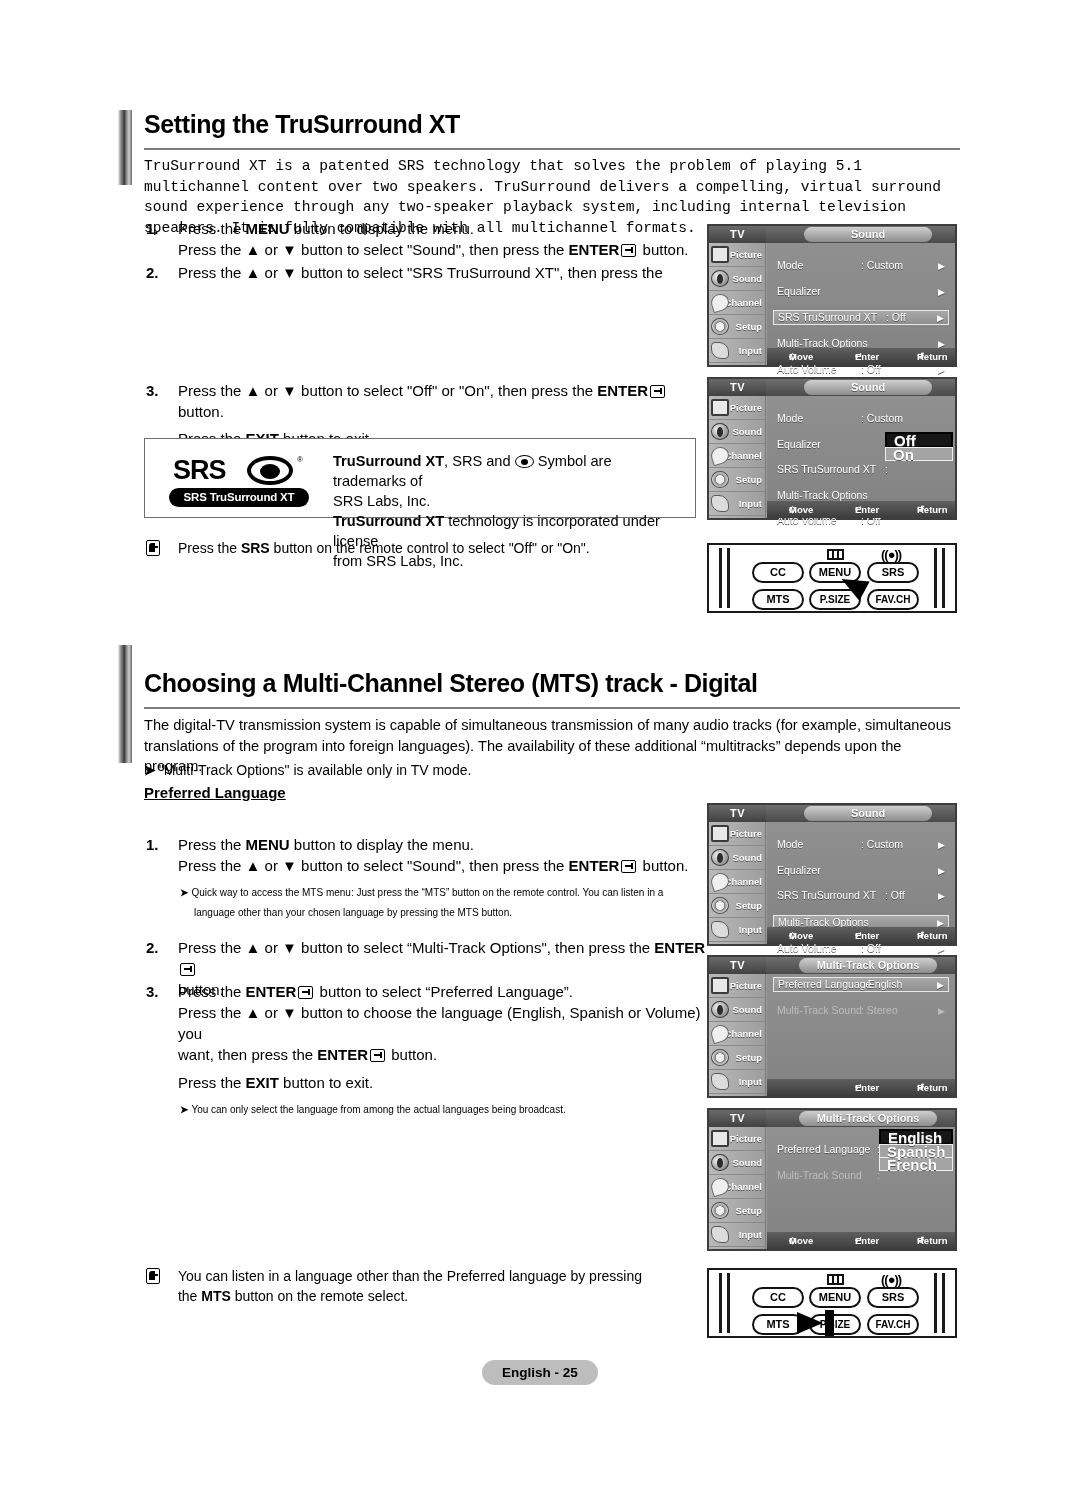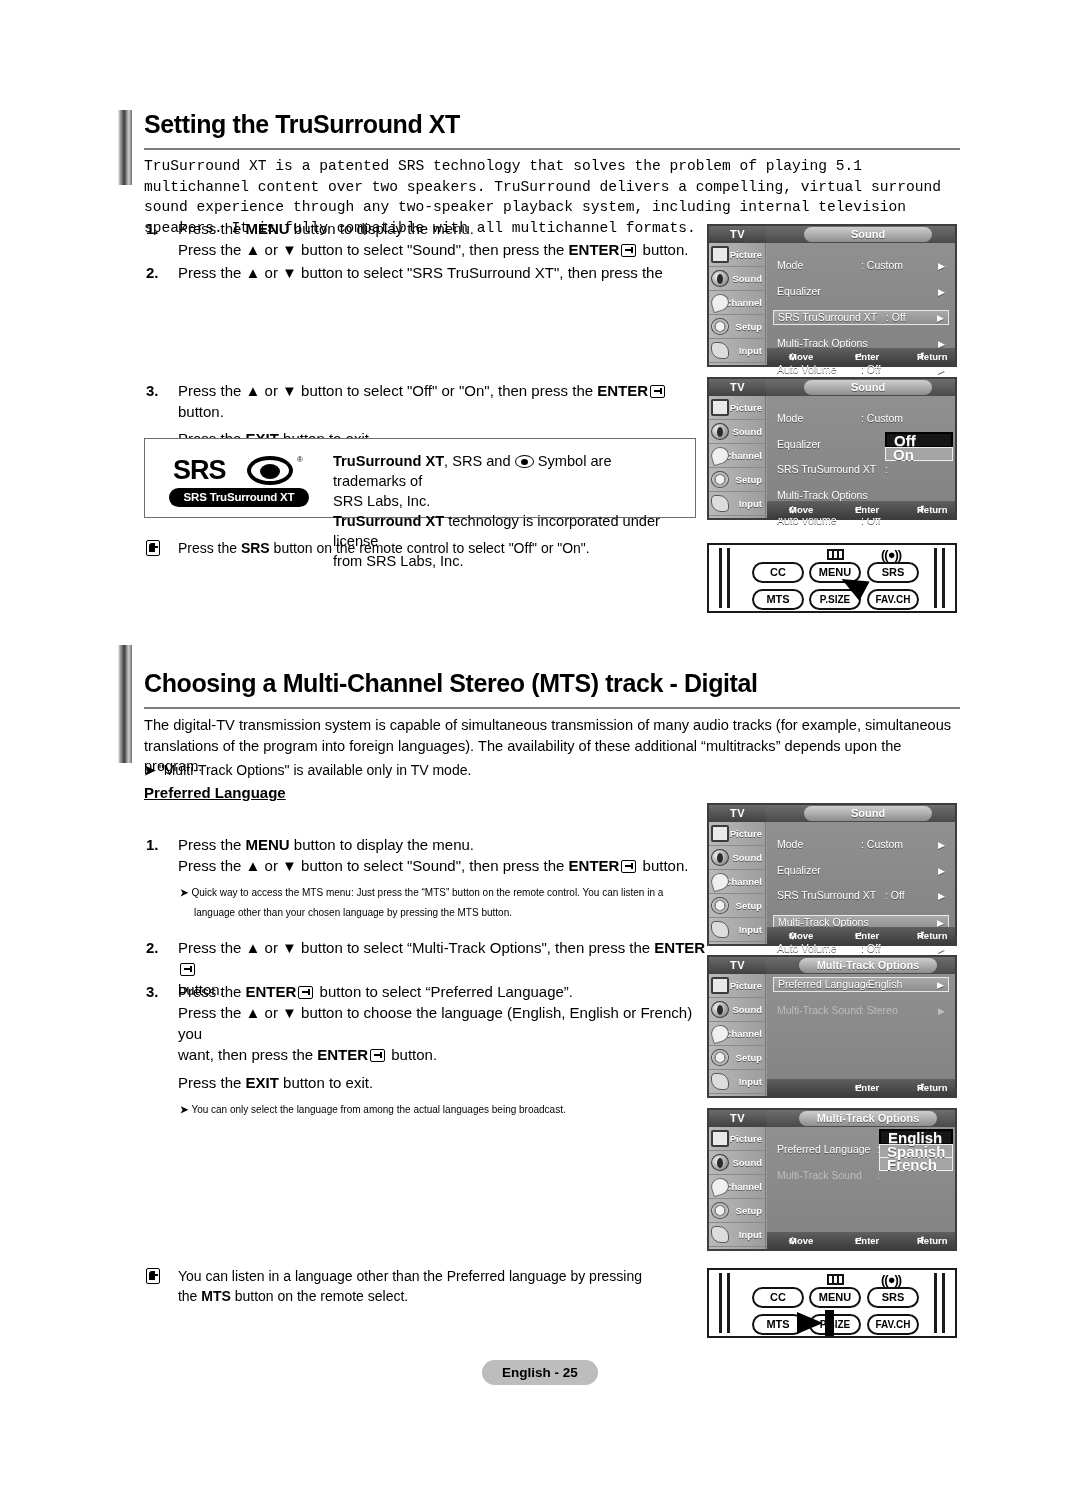--- a/index.html
+++ b/index.html
@@ -459,21 +459,21 @@
       <div>button.</div>
     </div>
   </div>
 
   <div class="step" style="left:146px; top:981px; width:560px;">
     <div class="num">3.</div>
     <div class="body">
       <div>
         <span>Press the </span><b>ENTER</b><span class="ent"></span><span> button to select “Preferred Language”.</span>
       </div>
-      <div>Press the ▲ or ▼ button to choose the language (English, English or French) you</div>
+      <div>Press the ▲ or ▼ button to choose the language (English, Spanish or Volume) you</div>
       <div>
         <span>want, then press the </span><b>ENTER</b><span class="ent"></span><span> button.</span>
       </div>
       <div style="margin-top:7px;">
         <span>Press the </span><b>EXIT</b><span> button to exit.</span>
       </div>
       <div class="sub" style="margin-top:7px; padding-left:16px; text-indent:-14px;">
         <span class="bullet-arrow">➤</span><span>You can only select the language from among the actual languages being broadcast.</span>
       </div>
     </div>

